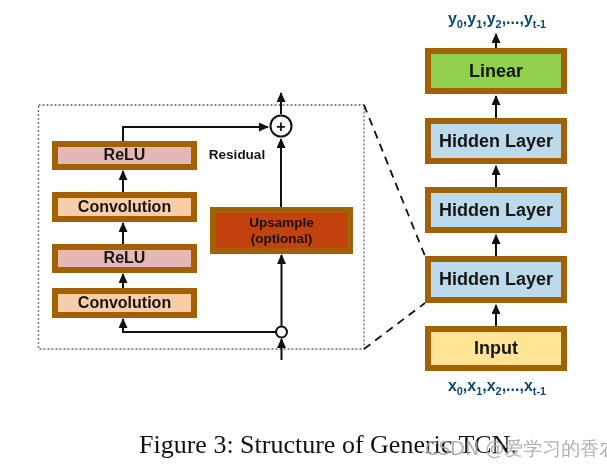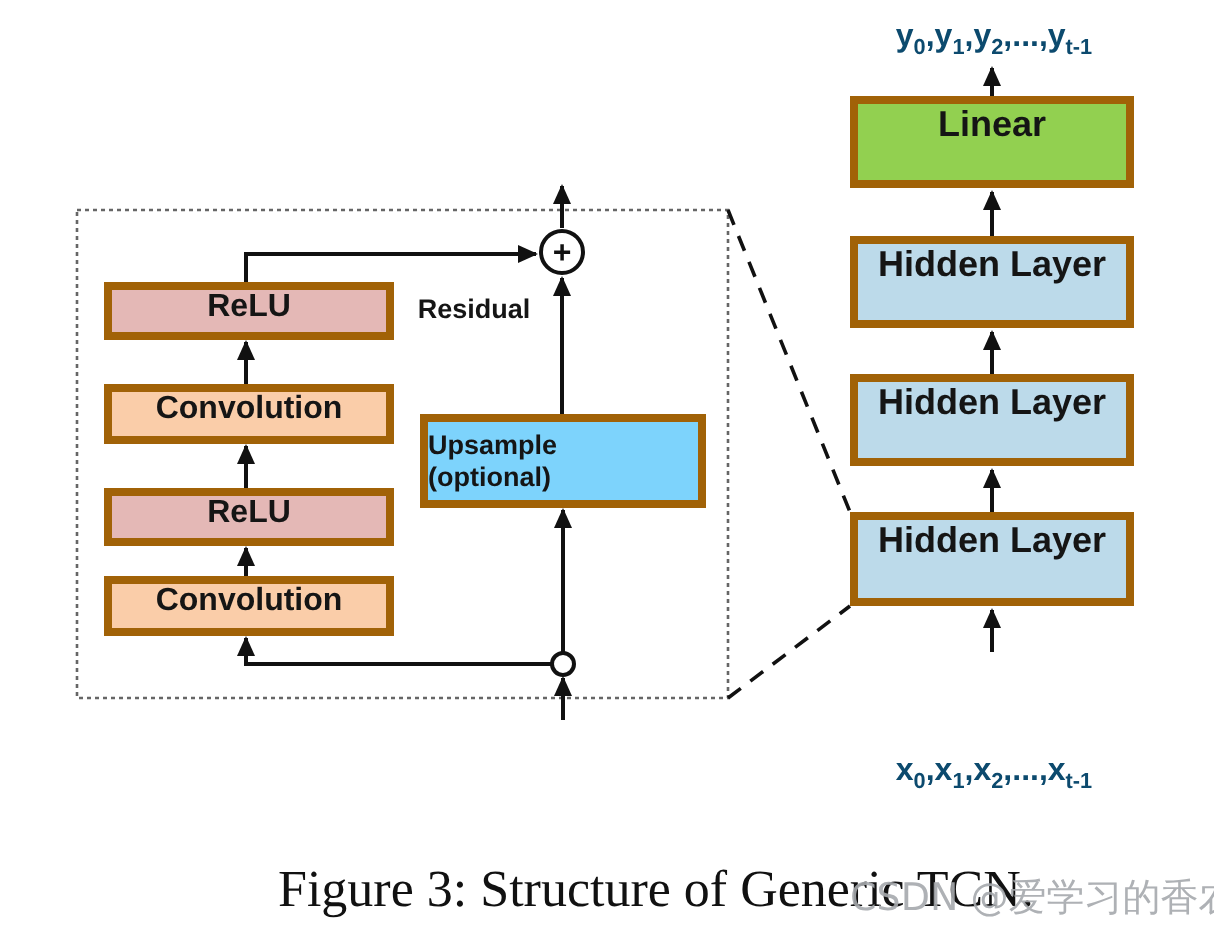--- a/index.html
+++ b/index.html
@@ -3,22 +3,22 @@
 <meta charset="utf-8">
 <style>
   html,body{margin:0;padding:0;background:#fff;}
   #canvas{
     position:relative;width:607px;height:467px;background:#fff;overflow:hidden;
     font-family:"Liberation Sans",sans-serif;
   }
   #wires{position:absolute;left:0;top:0;z-index:1;}
   .box{
     position:absolute;z-index:2;box-sizing:border-box;
-    border:4px solid #a16207;
-    display:flex;align-items:flex-start;justify-content:center;
+    border:6px solid #a16207;
+    display:flex;align-items:center;justify-content:center;
     font-weight:bold;color:#151515;text-align:center;line-height:1.15;
   }
   
   .blk{left:52px;width:145px;font-size:16px;}
   .blk-relu1{top:141px;height:29px;}
   .blk-conv1{top:192px;height:30px;}
   .blk-relu2{top:244px;height:29px;}
   .blk-conv2{top:288px;height:30px;}
   .blk-upsample{left:210px;top:207px;width:143px;height:47px;font-size:13.5px;flex-direction:column;}
   .residual-label{
@@ -101,39 +101,42 @@
   </div>
   <div class="box blk blk-conv1" style="background-color: rgb(250, 205, 169);">
     <span>Convolution</span>
   </div>
   <div class="box blk blk-relu2" style="background-color: rgb(228, 184, 182);">
     <span>ReLU</span>
   </div>
   <div class="box blk blk-conv2" style="background-color: rgb(250, 205, 169);">
     <span>Convolution</span>
   </div>
-  <div class="box blk-upsample" style="background-color: #7dd3fc;">
+  <div class="box blk-upsample" style="background-color: #c2410c;">
     <span>Upsample</span>
     <span>(optional)</span>
   </div>
   <div class="residual-label">Residual</div>
 
   <div class="seq-label seq-top">y<sub>0</sub>,y<sub>1</sub>,y<sub>2</sub>,...,y<sub>t-1</sub></div>
 
   <div class="box layer layer-0" style="background-color: rgb(146, 208, 80);">
     <span>Linear</span>
   </div>
   <div class="box layer layer-1" style="background-color: rgb(188, 218, 234);">
     <span>Hidden Layer</span>
   </div>
   <div class="box layer layer-2" style="background-color: rgb(188, 218, 234);">
     <span>Hidden Layer</span>
   </div>
   <div class="box layer layer-3" style="background-color: rgb(188, 218, 234);">
     <span>Hidden Layer</span>
   </div>
+  <div class="box layer layer-4" style="background-color: rgb(255, 228, 150);">
+    <span>Input</span>
+  </div>
 
   <div class="seq-label seq-bottom">x<sub>0</sub>,x<sub>1</sub>,x<sub>2</sub>,...,x<sub>t-1</sub></div>
 
   <div class="caption">Figure 3: Structure of Generic TCN.</div>
   <div class="watermark">CSDN @爱学习的香农</div>
 
 </div>
 
 </body></html>

